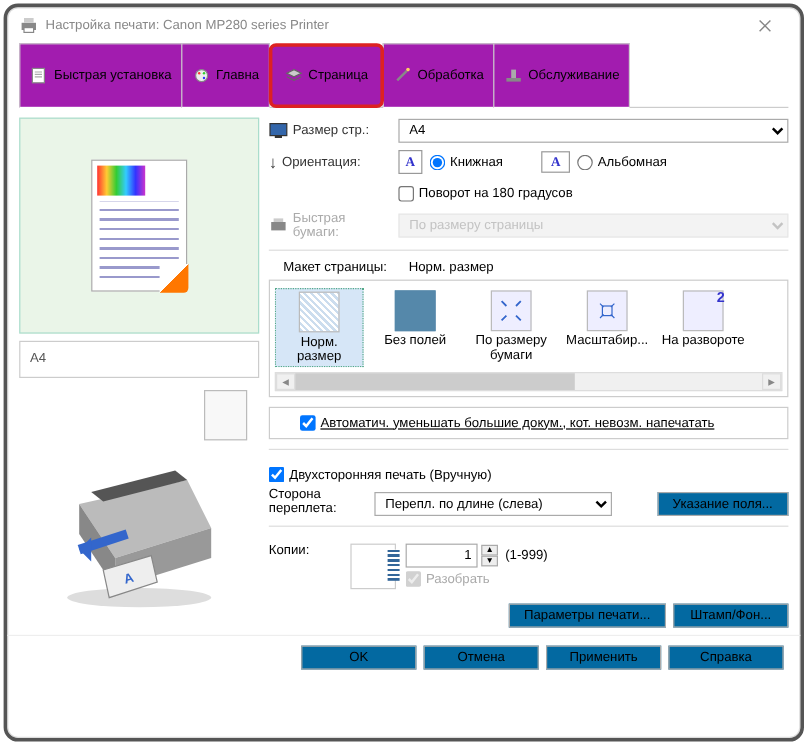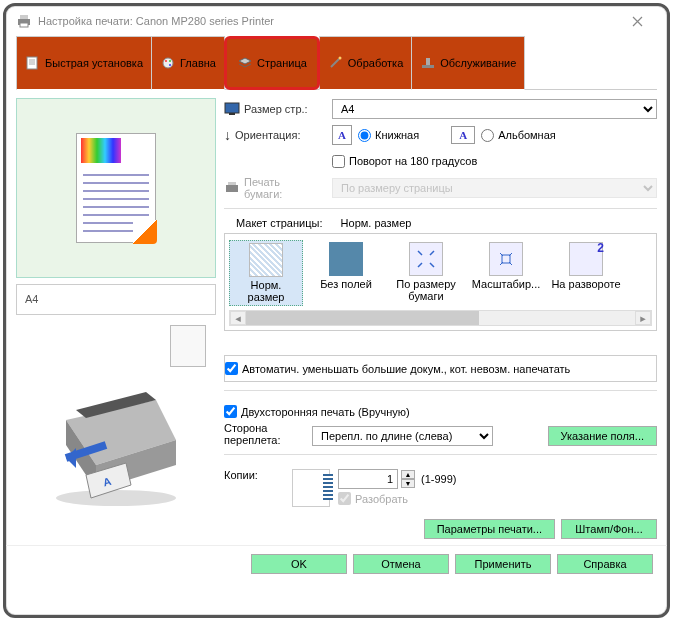--- a/index.html
+++ b/index.html
@@ -3,21 +3,21 @@
 <meta charset="utf-8">
 <style>
 * { box-sizing: border-box; margin: 0; padding: 0; font-family: "Segoe UI", Tahoma, sans-serif; font-size: 11px; }
 body { background: #fff; width: 673px; height: 621px; overflow: hidden; }
 .outer { border: 3px solid #555; border-radius: 12px; width: 667px; height: 615px; margin: 3px; position: relative; box-shadow: inset 0 0 0 1px #ddd; }
 .titlebar { height: 30px; display: flex; align-items: center; padding: 0 10px; color: #888; }
 .titlebar .pico { width: 16px; height: 14px; margin-right: 6px; }
 .titlebar .spacer { flex: 1; }
 .closex { width: 40px; height: 30px; display: flex; align-items: center; justify-content: center; color: #999; cursor: pointer; }
 .tabs { display: flex; border-bottom: 1px solid #ccc; margin: 0 10px; position: relative; }
-.tab { display: flex; align-items: center; gap: 4px; padding: 4px 8px; border: 1px solid #ccc; border-bottom: 1px solid #fff; background: #c2410c; margin-right: -1px; margin-bottom: -1px; cursor: pointer; }
+.tab { display: flex; align-items: center; gap: 4px; padding: 4px 8px; border: 1px solid #ccc; border-bottom: 1px solid #fff; background: #a21caf; margin-right: -1px; margin-bottom: -1px; cursor: pointer; }
 .tab .tico { width: 16px; height: 14px; }
 .tab.hi { border: 3px solid #d22; border-radius: 6px; padding: 17px 10px; position: relative; z-index: 2; }
 .content { display: flex; padding: 8px 10px 6px 10px; gap: 8px; }
 .left { width: 200px; display: flex; flex-direction: column; gap: 6px; }
 .preview { border: 1px solid #adc; background: #eaf5e8; height: 180px; display: flex; align-items: center; justify-content: center; position: relative; }
 .page { width: 80px; height: 110px; background: #fff; border: 1px solid #aaa; position: relative; }
 .rainbow { position: absolute; top: 4px; left: 4px; width: 40px; height: 25px; background: linear-gradient(90deg,#f33,#fc3,#3c3,#3cf,#33f,#c3c); }
 .lines { position: absolute; top: 34px; left: 6px; right: 6px; bottom: 8px; background: repeating-linear-gradient(#fff 0,#fff 6px,#99c 6px,#99c 8px); }
 .curl { position: absolute; bottom: -2px; right: -2px; width: 24px; height: 24px; background: linear-gradient(135deg,#fff 50%, #f70 50%); border-radius: 0 0 4px 0; }
 .paperinfo { border: 1px solid #ccc; padding: 6px 8px; color: #555; line-height: 1.5; }
@@ -40,25 +40,25 @@
 .thumbs { display: flex; gap: 6px; overflow: hidden; }
 .thumb { width: 74px; text-align: center; cursor: pointer; padding: 2px; }
 .thumb.sel { background: #d6e6f7; border: 1px dotted #5a8; }
 .thumb .ibox { width: 34px; height: 34px; margin: 0 auto 2px auto; border: 1px solid #bbb; background: #eef; display: flex; align-items: center; justify-content: center; position: relative; }
 .thumb .ibox.blue { background: #58a; border-color: #58a; }
 .thumb .ibox.two::after { content: "2"; position: absolute; right: -2px; top: -2px; color: #33c; font-weight: bold; font-size: 12px; }
 .scrollbar { height: 16px; background: #f0f0f0; border: 1px solid #ddd; margin-top: 4px; display: flex; }
 .sb-btn { width: 16px; text-align: center; color: #888; border: 1px solid #ddd; }
 .sb-track { flex: 1; position: relative; }
 .sb-thumb { position: absolute; left: 0; top: 0; width: 60%; height: 100%; background: #ccc; }
-.autored { margin-top: 20px; border: 1px solid #ccc; padding: 6px 0; display: flex; align-items: center; gap: 6px; }
+.autored { margin-top: 4px; border: 1px solid #ccc; padding: 6px 25px; display: flex; align-items: center; gap: 6px; text-decoration: underline; }
 .dup { margin-top: 6px; }
 .biside { display: flex; align-items: flex-end; gap: 8px; margin-top: 4px; }
-.biside select { width: 181px; }
-.btn { border: 1px solid #aaa; background: #86efac; padding: 3px 12px; cursor: pointer; min-width: 96px; text-align: center; }
+.biside select { width: 198px; }
+.btn { border: 1px solid #aaa; background: #0369a1; padding: 3px 12px; cursor: pointer; min-width: 96px; text-align: center; }
 .copies { display: flex; align-items: flex-start; gap: 8px; margin-top: 6px; }
 .copies .cico { width: 38px; height: 38px; border: 1px solid #ccc; background: #fff; position: relative; }
 .copies .cico::after { content: ""; position: absolute; right: -4px; top: 4px; width: 10px; height: 26px; background: repeating-linear-gradient(#369 0,#369 2px,#fff 2px,#fff 4px); }
 .spin { display: flex; align-items: center; gap: 3px; }
 .spin input { width: 60px; text-align: right; }
 .spin .arrows { display: flex; flex-direction: column; }
 .spin .arrows span { width: 14px; height: 9px; border: 1px solid #aaa; background: #eee; font-size: 7px; text-align: center; line-height: 7px; }
 .btnrow { display: flex; gap: 6px; justify-content: flex-end; margin-top: 8px; }
 .footer { display: flex; gap: 6px; justify-content: flex-end; padding: 8px 14px; border-top: 1px solid #eee; }
 .ico { display: inline-block; vertical-align: middle; }
@@ -191,21 +191,21 @@
             <span>Поворот на 180 градусов</span>
           </label>
       </div>
 
       <div class="row">
         <div class="lab gray">
           <svg class="ico" width="16" height="14">
               <rect x="2" y="4" width="12" height="7" fill="#888"></rect>
               <rect x="4" y="1" width="8" height="3" fill="#ccc"></rect>
             </svg>
-          <span><span>Печать</span><br><span>бумаги:</span></span>
+          <span><span>Быстрая</span><br><span>бумаги:</span></span>
         </div>
         <select class="full gray" disabled=""><option>По размеру страницы</option></select>
       </div>
 
       <hr class="sep">
 
       <div class="layout-row">
         <span>Макет страницы:</span>&nbsp;&nbsp;
         <span>Норм. размер</span>
       </div>

